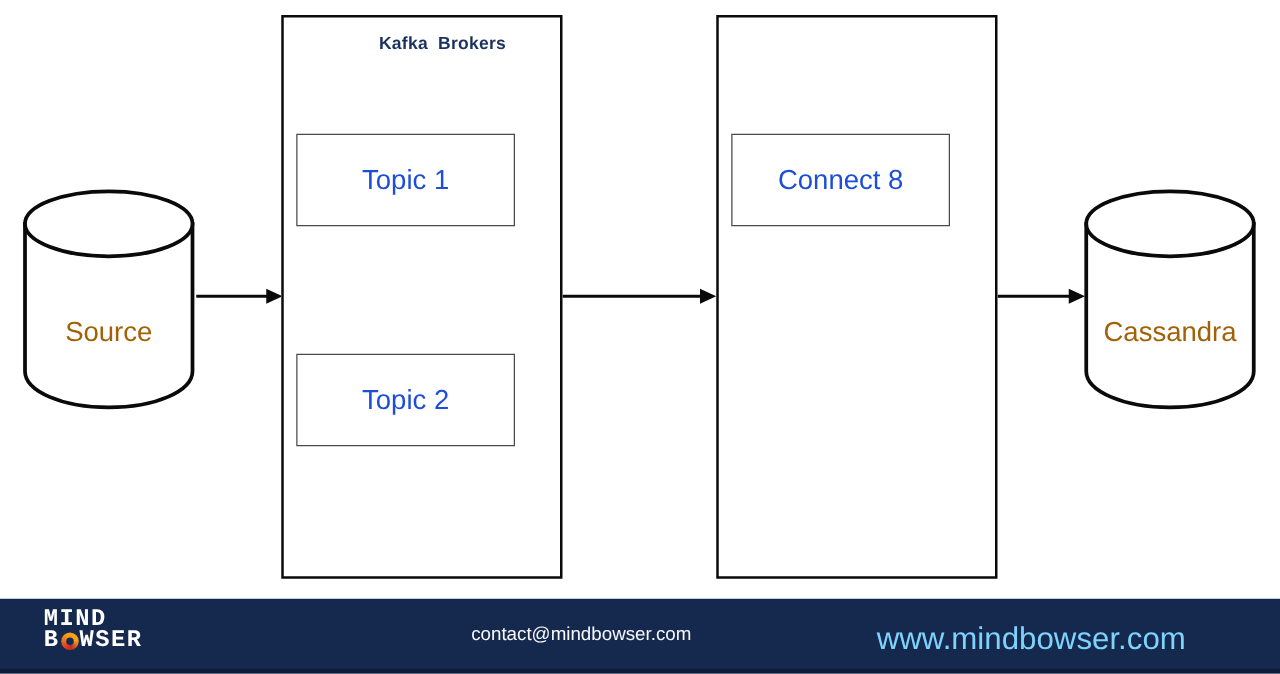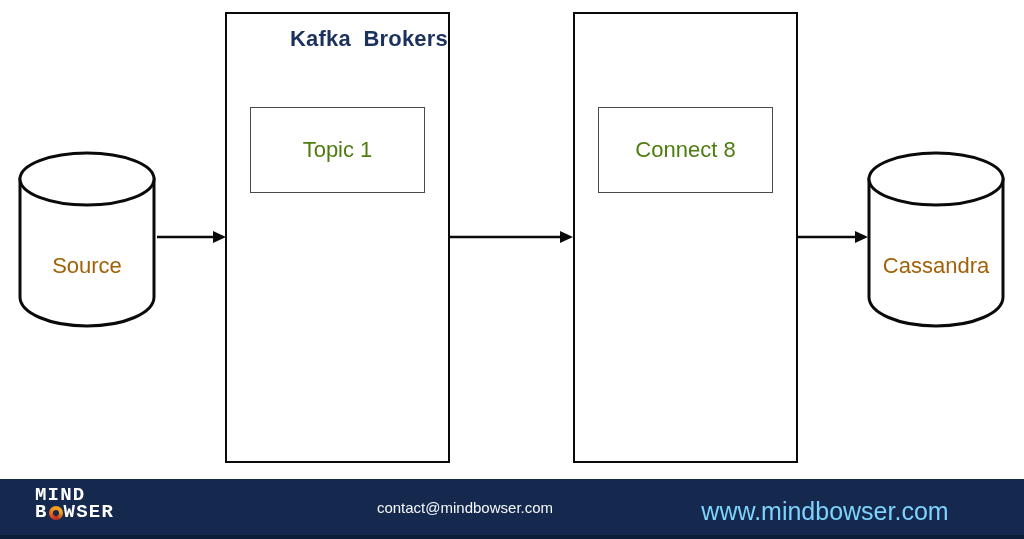--- a/index.html
+++ b/index.html
@@ -11,28 +11,28 @@
   .arrow-line{stroke:#0a0a0a;stroke-width:2.5;}
   .arrow-head{fill:#0a0a0a;}
 
   .panel{
     position:absolute;top:12px;width:225px;height:451px;
     border:2px solid #0a0a0a;background:#ffffff;box-sizing:border-box;
   }
   .panel-brokers{left:225px;}
   .panel-connects{left:573px;}
   .panel-title{
-    position:absolute;top:12px;left:0;right:0;text-align:right;
-    font-weight:bold;font-size:22px;color:#1b325e;letter-spacing:.2px;white-space:pre;padding-left:33px;
+    position:absolute;top:12px;left:0;right:0;text-align:center;
+    font-weight:bold;font-size:14px;color:#1b325e;letter-spacing:.2px;white-space:pre;padding-left:33px;
   }
   .subbox{
-    position:absolute;left:23px;width:175px;height:86px;
+    position:absolute;left:10px;width:175px;height:74px;
     border:1.5px solid #4a4a4a;box-sizing:border-box;background:#fff;
     display:flex;align-items:center;justify-content:center;
-    font-size:22px;color:#4d7c0f;
+    font-size:22px;color:#1d4ed8;
   }
   .subbox.first{top:93px;}
   .subbox.second{top:269px;}
 
   .cyl{position:absolute;top:149px;width:140px;height:182px;}
   .cyl-source{left:17px;}
   .cyl-cassandra{left:866px;}
   .cyl svg{position:absolute;left:0;top:0;width:140px;height:182px;}
   .cyl-label{
     position:absolute;left:-10px;right:-10px;top:104px;text-align:center;
@@ -89,20 +89,23 @@
       <ellipse cx="70" cy="30" rx="67" ry="26" fill="#ffffff" stroke="#0a0a0a" stroke-width="3"></ellipse>
     </svg>
     <div class="cyl-label">Source</div>
   </div>
 
   <div class="panel panel-brokers">
     <div class="panel-title">Kafka &nbsp;Brokers</div>
     <div class="subbox first">
       <span>Topic 1</span>
     </div>
+    <div class="subbox second">
+      <span>Topic 2</span>
+    </div>
   </div>
 
   <div class="panel panel-connects">
     <div class="subbox first">
       <span>Connect 8</span>
     </div>
   </div>
 
   <div class="cyl cyl-cassandra">
     <svg viewBox="0 0 140 182">

